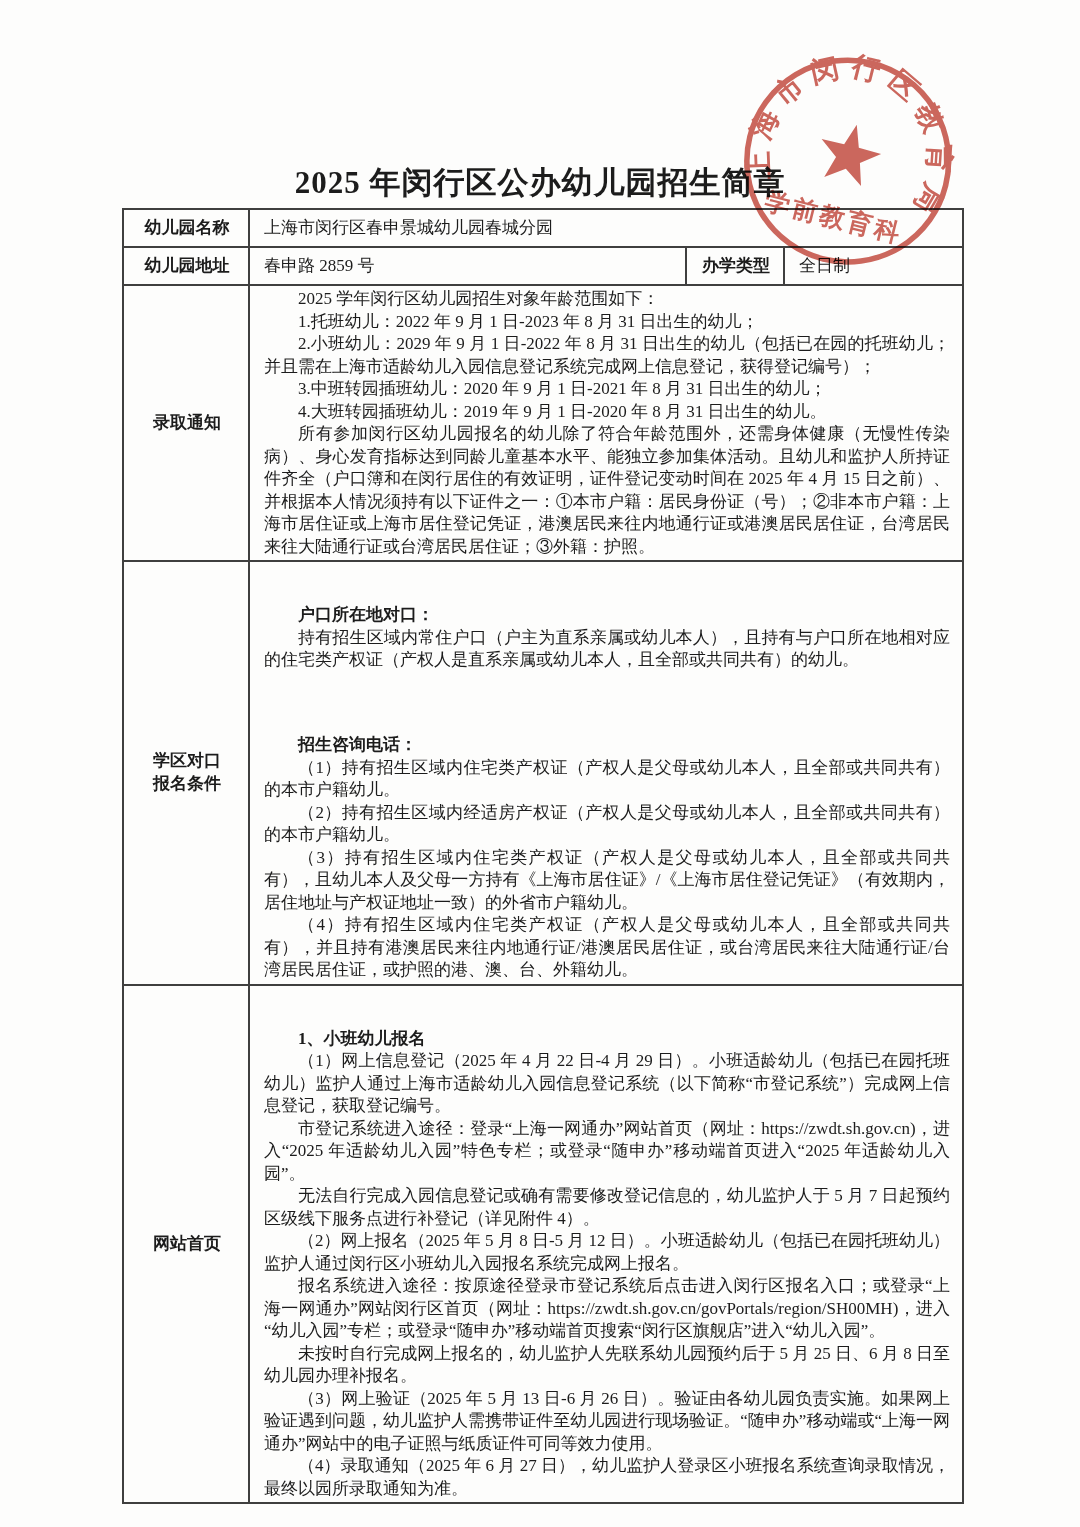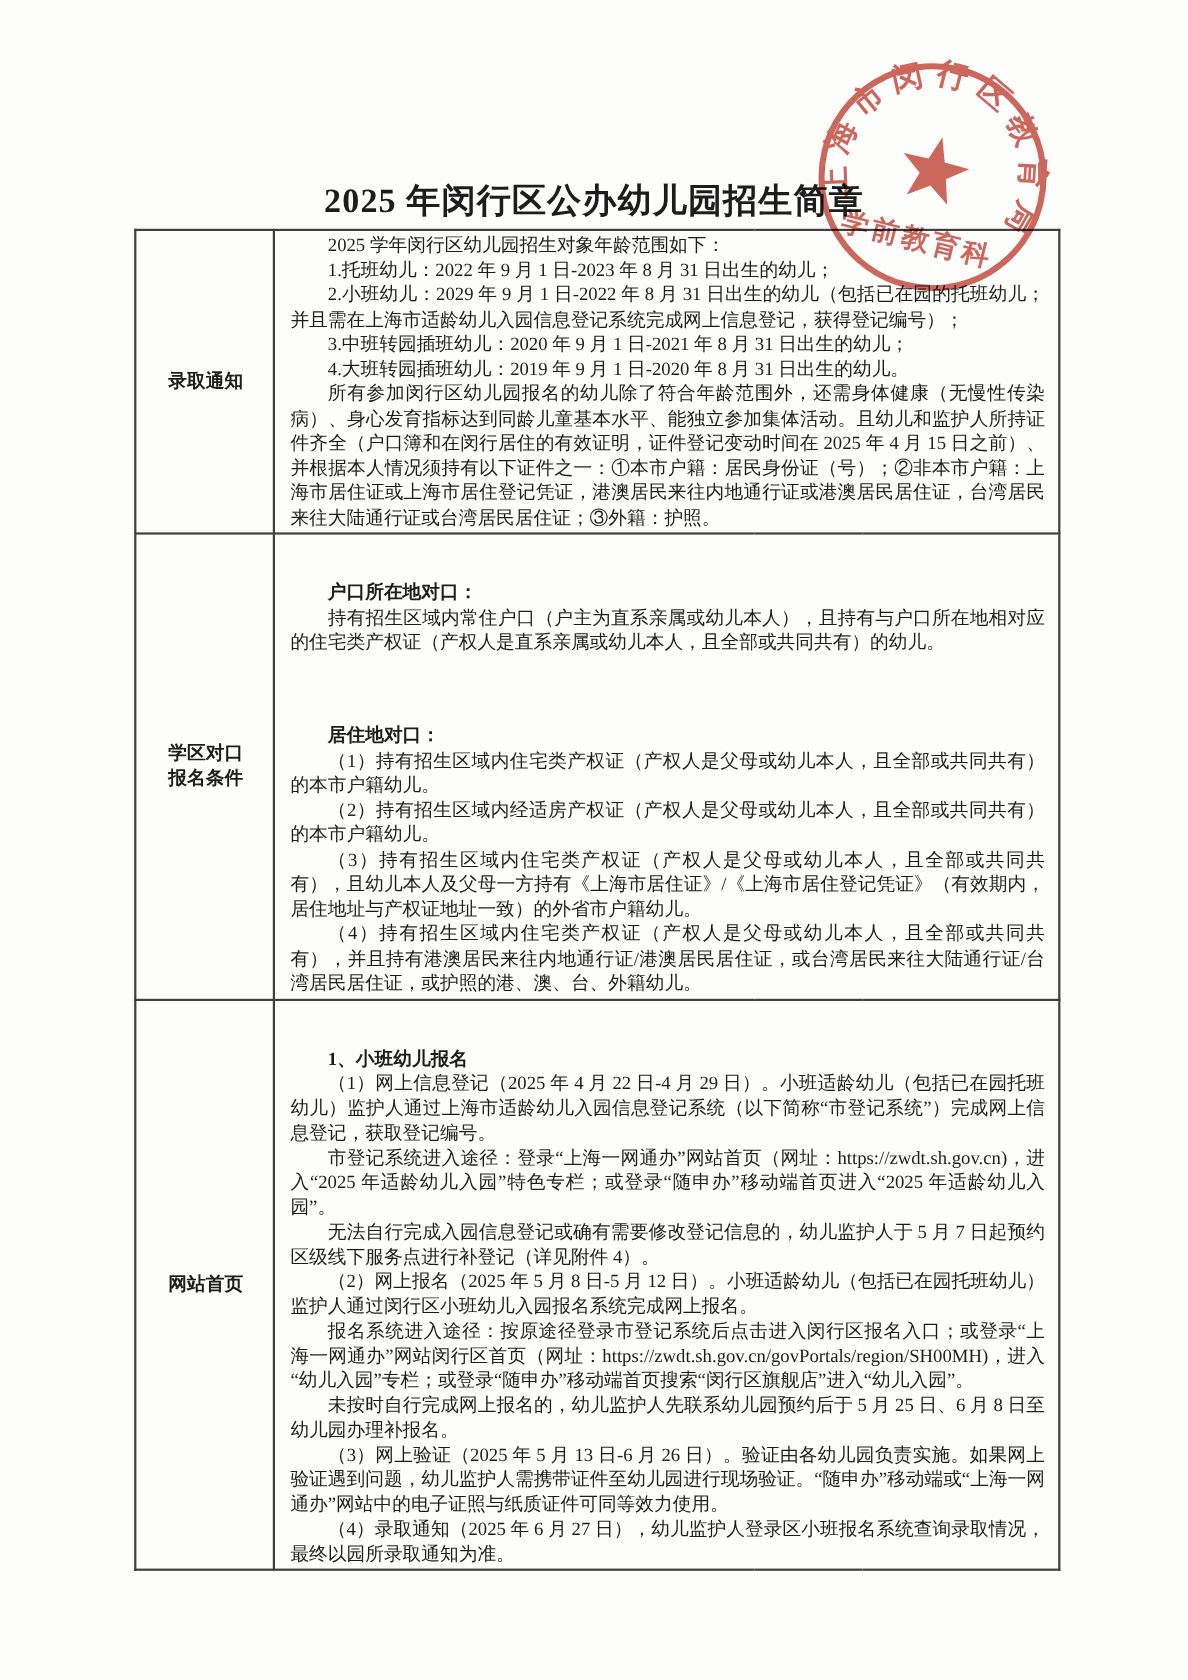--- a/index.html
+++ b/index.html
@@ -66,39 +66,49 @@
 <div class="page-title">2025 年闵行区公办幼儿园招生简章</div>
 
 <table class="doc">
   <colgroup>
     <col style="width:126px">
       <col style="width:437px">
       <col style="width:98px">
       <col style="width:179px">
   </colgroup>
   <tbody>
+      <tr class="r-small">
+    <td class="label">幼儿园名称</td>
+    <td colspan="3">上海市闵行区春申景城幼儿园春城分园</td>
+  </tr>
+  <tr class="r-small">
+    <td class="label">幼儿园地址</td>
+    <td>春申路 2859 号</td>
+    <td class="label">办学类型</td>
+    <td>全日制</td>
+  </tr>
   <tr class="r-target">
     <td class="label">录取通知</td>
     <td colspan="3" class="paras pt-sm">
           <p class="para">2025 学年闵行区幼儿园招生对象年龄范围如下：</p>
           <p class="para">1.托班幼儿：2022 年 9 月 1 日-2023 年 8 月 31 日出生的幼儿；</p>
           <p class="para">2.小班幼儿：2029 年 9 月 1 日-2022 年 8 月 31 日出生的幼儿（包括已在园的托班幼儿；并且需在上海市适龄幼儿入园信息登记系统完成网上信息登记，获得登记编号）；</p>
           <p class="para">3.中班转园插班幼儿：2020 年 9 月 1 日-2021 年 8 月 31 日出生的幼儿；</p>
           <p class="para">4.大班转园插班幼儿：2019 年 9 月 1 日-2020 年 8 月 31 日出生的幼儿。</p>
           <p class="para">所有参加闵行区幼儿园报名的幼儿除了符合年龄范围外，还需身体健康（无慢性传染病）、身心发育指标达到同龄儿童基本水平、能独立参加集体活动。且幼儿和监护人所持证件齐全（户口簿和在闵行居住的有效证明，证件登记变动时间在 2025 年 4 月 15 日之前）、并根据本人情况须持有以下证件之一：①本市户籍：居民身份证（号）；②非本市户籍：上海市居住证或上海市居住登记凭证，港澳居民来往内地通行证或港澳居民居住证，台湾居民来往大陆通行证或台湾居民居住证；③外籍：护照。</p>
         </td>
   </tr>
   <tr class="r-district">
     <td class="label">学区对口
 报名条件</td>
     <td colspan="3" class="paras pt-lg">
           <p class="para bold">户口所在地对口：</p>
           <p class="para">持有招生区域内常住户口（户主为直系亲属或幼儿本人），且持有与户口所在地相对应的住宅类产权证（产权人是直系亲属或幼儿本人，且全部或共同共有）的幼儿。</p>
           <p class="para blank">&nbsp;</p>
-          <p class="para bold">居住地对口：</p>
+          <p class="para bold">招生咨询电话：</p>
           <p class="para">（1）持有招生区域内住宅类产权证（产权人是父母或幼儿本人，且全部或共同共有）的本市户籍幼儿。</p>
           <p class="para">（2）持有招生区域内经适房产权证（产权人是父母或幼儿本人，且全部或共同共有）的本市户籍幼儿。</p>
           <p class="para">（3）持有招生区域内住宅类产权证（产权人是父母或幼儿本人，且全部或共同共有），且幼儿本人及父母一方持有《上海市居住证》/《上海市居住登记凭证》（有效期内，居住地址与产权证地址一致）的外省市户籍幼儿。</p>
           <p class="para">（4）持有招生区域内住宅类产权证（产权人是父母或幼儿本人，且全部或共同共有），并且持有港澳居民来往内地通行证/港澳居民居住证，或台湾居民来往大陆通行证/台湾居民居住证，或护照的港、澳、台、外籍幼儿。</p>
         </td>
   </tr>
   <tr class="r-process">
     <td class="label">网站首页</td>
     <td colspan="3" class="paras pt-md">
           <p class="para bold">1、小班幼儿报名</p>

